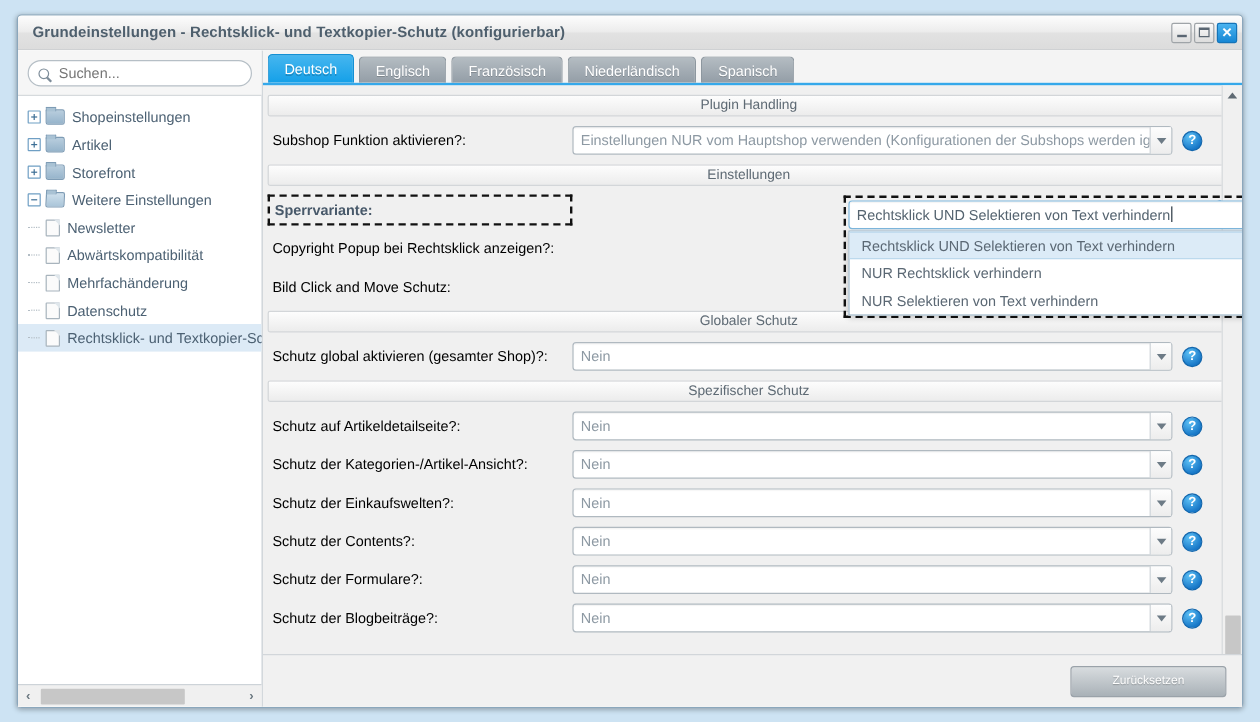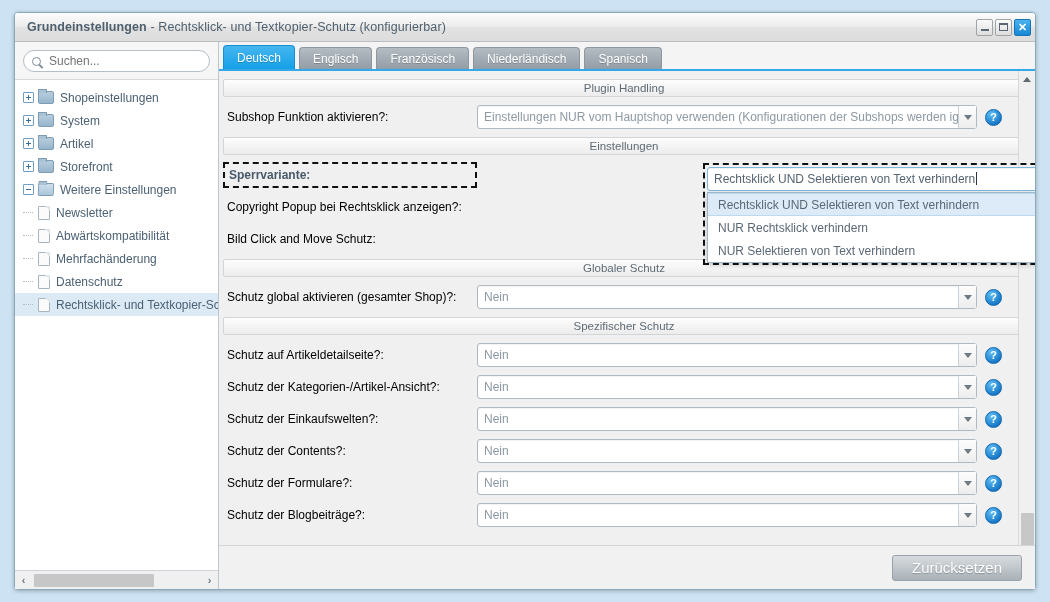--- a/index.html
+++ b/index.html
@@ -38,21 +38,21 @@
     padding: 0 4px 0 12px;
     position: relative;
   }
   #titlebar-text {
     font-size: 12.5px;
     font-weight: bold;
     color: #4e5f6d;
     white-space: nowrap;
     letter-spacing: .1px;
   }
-  #titlebar-text .light { font-weight: normal; }
+  #titlebar-text .light { font-weight: bold; }
   .win-btns { margin-left: auto; display: flex; gap: 2px; align-items: center; }
   .win-btn {
     width: 17px; height: 17px;
     border: 1px solid #9fa4a8;
     border-radius: 2px;
     background: linear-gradient(to bottom, #fbfbfb, #dddddd);
     display: flex; align-items: center; justify-content: center;
     font-size: 10px; color: #5a6672;
     position: relative;
   }
@@ -363,21 +363,21 @@
     background: #f1f1f1;
     border-top: 1px solid #d2d6da;
     display: flex; align-items: center; justify-content: flex-end;
     padding-right: 13px; gap: 10px;
     position: relative; z-index: 5;
   }
   .btn {
     height: 26px; min-width: 130px;
     border-radius: 3px;
     display: flex; align-items: center; justify-content: center;
-    font-size: 15px; color: #fff;
+    font-size: 10px; color: #fff;
     text-shadow: 0 1px 1px rgba(0,0,0,.25);
   }
   .btn.secondary {
     background: linear-gradient(to bottom, #d8dcdf, #a9b1b7);
     border: 1px solid #9aa2a9;
   }
   .btn.primary {
     background: linear-gradient(to bottom, #3fb4ef, #0f8ede);
     border: 1px solid #0d7cc4;
   }
@@ -437,25 +437,20 @@
 
       <div id="tree">
         <div class="tnode">
           <span class="expander plus"></span>
           <span class="folder"></span>
           <span>Shopeinstellungen</span>
         </div>
         <div class="tnode">
           <span class="expander plus"></span>
           <span class="folder"></span>
-          <span>System</span>
-        </div>
-        <div class="tnode">
-          <span class="expander plus"></span>
-          <span class="folder"></span>
           <span>Artikel</span>
         </div>
         <div class="tnode">
           <span class="expander plus"></span>
           <span class="folder"></span>
           <span>Storefront</span>
         </div>
         <div class="tnode">
           <span class="expander"></span>
           <span class="folder open"></span>

